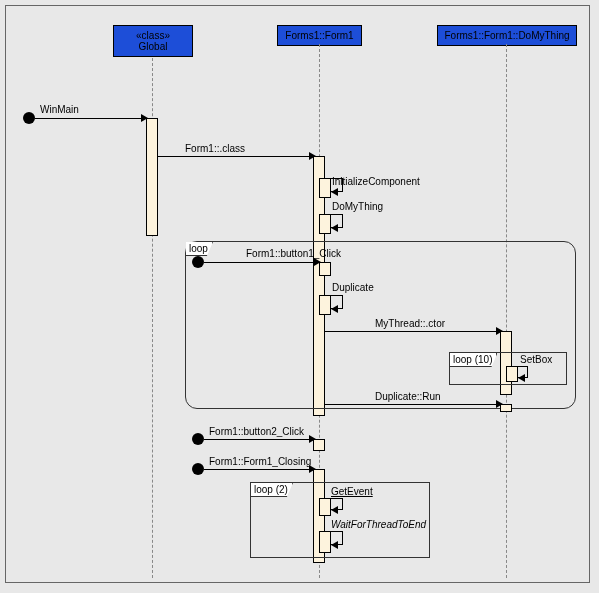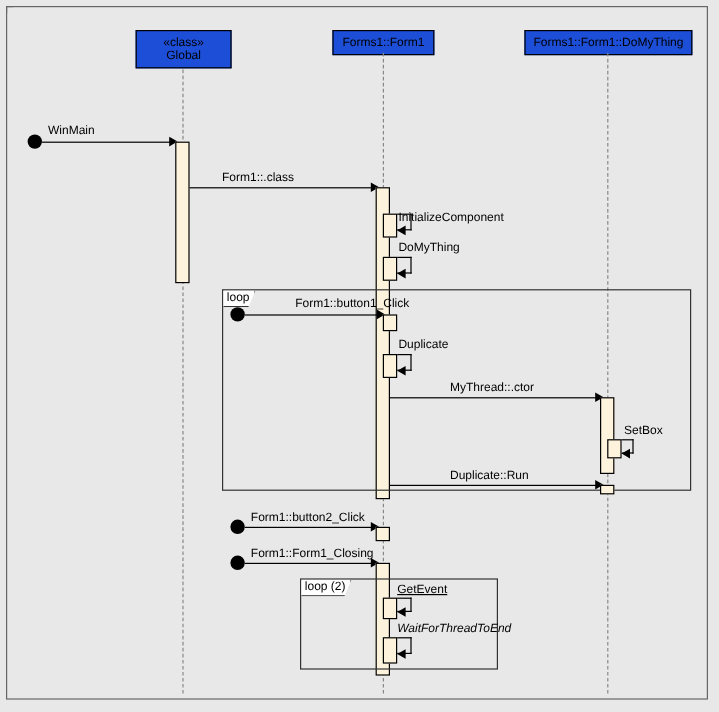--- a/index.html
+++ b/index.html
@@ -58,39 +58,42 @@
 <span class="label" style="left:332px; top:176px;">InitializeComponent</span>
 <div class="activation" style="left:319px; top:178px; height:20px;"></div>
 <div class="self-return" style="left:331px; top:178px; width:12px; height:14px;"></div>
 <div class="arrow-head-l" style="left:331px; top:188px;"></div>
 
 <span class="label" style="left:332px; top:201px;">DoMyThing</span>
 <div class="activation" style="left:319px; top:214px; height:20px;"></div>
 <div class="self-return" style="left:331px; top:214px; width:12px; height:14px;"></div>
 <div class="arrow-head-l" style="left:331px; top:224px;"></div>
 
-<div class="frag" style="left:185px; top:241px; width:391px; height:168px;">
+<div class="frag" style="left:185px; top:241px; width:391px; height:168px;border-radius:12px;">
   <div class="frag-label"><span>loop</span></div>
 </div>
 <div class="circle" style="left:192px; top:256px;"></div>
 <span class="label" style="left:214px; top:248px;padding-left:32px;">Form1::button1_Click</span>
 <div class="arrow-h" style="left:204px; top:262px; width:113px;"></div>
 <div class="arrow-head-r" style="left:314px; top:258px;"></div>
 <div class="activation" style="left:319px; top:262px; height:14px;"></div>
 
 <span class="label" style="left:332px; top:282px;">Duplicate</span>
 <div class="activation" style="left:319px; top:295px; height:20px;"></div>
 <div class="self-return" style="left:331px; top:295px; width:12px; height:14px;"></div>
 <div class="arrow-head-l" style="left:331px; top:305px;"></div>
 
 <span class="label" style="left:375px; top:318px;">MyThread::.ctor</span>
 <div class="arrow-h" style="left:325px; top:331px; width:174px;"></div>
 <div class="arrow-head-r" style="left:496px; top:327px;"></div>
 <div class="activation" style="left:500px; top:331px; height:64px;"></div>
 
+<div class="frag" style="left:449px; top:352px; width:118px; height:33px;">
+  <div class="frag-label"><span>loop (10)</span></div>
+</div>
 <span class="label" style="left:520px; top:354px;">SetBox</span>
 <div class="activation" style="left:506px; top:366px; height:16px;"></div>
 <div class="self-return" style="left:518px; top:366px; width:10px; height:12px;"></div>
 <div class="arrow-head-l" style="left:518px; top:374px;"></div>
 
 <span class="label" style="left:375px; top:391px;">Duplicate::Run</span>
 <div class="arrow-h" style="left:325px; top:404px; width:174px;"></div>
 <div class="arrow-head-r" style="left:496px; top:400px;"></div>
 <div class="activation" style="left:500px; top:404px; height:8px;"></div>
 
@@ -99,21 +102,21 @@
 <div class="arrow-h" style="left:204px; top:439px; width:108px;"></div>
 <div class="arrow-head-r" style="left:309px; top:435px;"></div>
 <div class="activation" style="left:313px; top:439px; height:12px;"></div>
 
 <div class="circle" style="left:192px; top:463px;"></div>
 <span class="label" style="left:209px; top:456px;">Form1::Form1_Closing</span>
 <div class="arrow-h" style="left:204px; top:469px; width:108px;"></div>
 <div class="arrow-head-r" style="left:309px; top:465px;"></div>
 <div class="activation" style="left:313px; top:469px; height:94px;"></div>
 
-<div class="frag" style="left:250px; top:482px; width:165px; height:76px;">
+<div class="frag" style="left:250px; top:482px; width:180px; height:76px;">
   <div class="frag-label"><span>loop (2)</span></div>
 </div>
 
 <span class="label" style="left:331px; top:486px;text-decoration:underline;">GetEvent</span>
 <div class="activation" style="left:319px; top:498px; height:18px;"></div>
 <div class="self-return" style="left:331px; top:498px; width:12px; height:12px;"></div>
 <div class="arrow-head-l" style="left:331px; top:506px;"></div>
 
 <span class="label" style="left:331px; top:519px;font-style:italic;">WaitForThreadToEnd</span>
 <div class="activation" style="left:319px; top:531px; height:22px;"></div>

